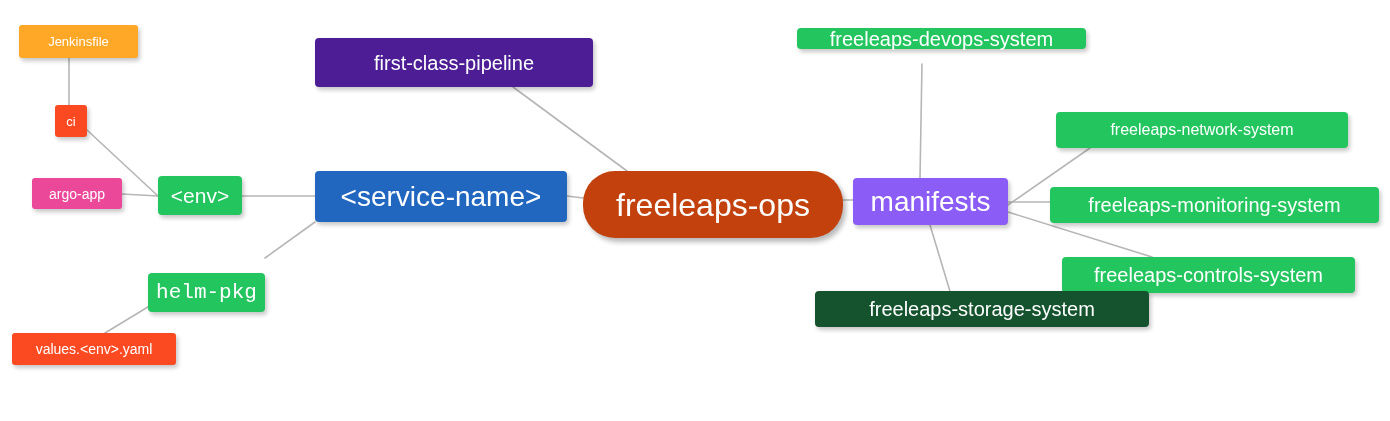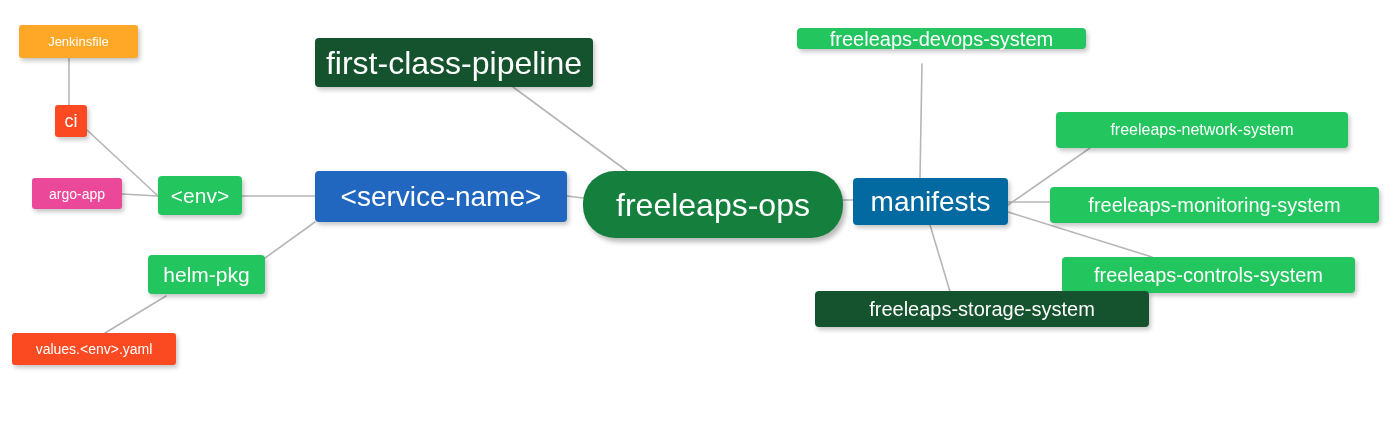--- a/index.html
+++ b/index.html
@@ -66,28 +66,28 @@
       <polyline points="567,196 583,198" fill="none" stroke="#b6b6b6" stroke-width="1.6" stroke-linecap="round"></polyline>
       <polyline points="843,200 853,200" fill="none" stroke="#b6b6b6" stroke-width="1.6" stroke-linecap="round"></polyline>
       <polyline points="920,178 922,64" fill="none" stroke="#b6b6b6" stroke-width="1.6" stroke-linecap="round"></polyline>
       <polyline points="1008,205 1090,148" fill="none" stroke="#b6b6b6" stroke-width="1.6" stroke-linecap="round"></polyline>
       <polyline points="1008,202 1050,202" fill="none" stroke="#b6b6b6" stroke-width="1.6" stroke-linecap="round"></polyline>
       <polyline points="1008,212 1152,257" fill="none" stroke="#b6b6b6" stroke-width="1.6" stroke-linecap="round"></polyline>
       <polyline points="930,225 955,308" fill="none" stroke="#b6b6b6" stroke-width="1.6" stroke-linecap="round"></polyline>
     </svg>
   <div id="node-layer">
       <div class="node tiny" style="left: 19px; top: 25px; width: 119px; height: 33px; background: rgb(255, 167, 38); font-size: 13px;">Jenkinsfile</div>
-      <div class="node tiny" style="left: 55px; top: 105px; width: 32px; height: 32px; background: rgb(251, 74, 34); font-size: 18px;">ci</div>
+      <div class="node tiny" style="left: 55px; top: 105px; width: 32px; height: 32px; background: rgb(251, 74, 34); font-size: 13px;">ci</div>
       <div class="node tiny" style="left: 32px; top: 178px; width: 90px; height: 31px; background: #ec4899; font-size: 14px;">argo-app</div>
       <div class="node tiny" style="left: 12px; top: 333px; width: 164px; height: 32px; background: rgb(251, 74, 34); font-size: 14px;">values.&lt;env&gt;.yaml</div>
-      <div class="node normal" style="left: 148px; top: 255px; width: 117px; height: 39px; background: rgb(34, 197, 94); font-size: 21px;">helm-pkg</div>
+      <div class="node normal" style="left: 148px; top: 273px; width: 117px; height: 39px; background: rgb(34, 197, 94); font-size: 21px; font-family: Liberation Mono, monospace;">helm-pkg</div>
       <div class="node normal" style="left: 158px; top: 176px; width: 84px; height: 39px; background: rgb(34, 197, 94); font-size: 21px;">&lt;env&gt;</div>
-      <div class="node normal" style="left: 315px; top: 38px; width: 278px; height: 49px; background: #14532d; font-size: 32px;">first-class-pipeline</div>
+      <div class="node normal" style="left: 315px; top: 38px; width: 278px; height: 49px; background: #4c1d95; font-size: 20px;">first-class-pipeline</div>
       <div class="node normal" style="left: 315px; top: 171px; width: 252px; height: 51px; background: rgb(33, 103, 192); font-size: 28px;">&lt;service-name&gt;</div>
-      <div class="node root" style="left: 583px; top: 171px; width: 260px; height: 67px; background: #15803d; font-size: 32px; border-radius: 32px;">freeleaps-ops</div>
-      <div class="node normal" style="left: 853px; top: 178px; width: 155px; height: 47px; background: #0369a1; font-size: 28px;">manifests</div>
+      <div class="node root" style="left: 583px; top: 171px; width: 260px; height: 67px; background: #c2410c; font-size: 32px; border-radius: 32px;">freeleaps-ops</div>
+      <div class="node normal" style="left: 853px; top: 178px; width: 155px; height: 47px; background: #8b5cf6; font-size: 28px;">manifests</div>
       <div class="node normal" style="left: 797px; top: 28px; width: 289px; height: 21px; background: rgb(34, 197, 94); font-size: 20px;">freeleaps-devops-system</div>
       <div class="node normal" style="left: 1056px; top: 112px; width: 292px; height: 36px; background: rgb(34, 197, 94); font-size: 16px;">freeleaps-network-system</div>
       <div class="node normal" style="left: 1050px; top: 187px; width: 329px; height: 36px; background: rgb(34, 197, 94); font-size: 20px;">freeleaps-monitoring-system</div>
       <div class="node normal" style="left: 1062px; top: 257px; width: 293px; height: 36px; background: rgb(34, 197, 94); font-size: 20px;">freeleaps-controls-system</div>
       <div class="node normal" style="left: 815px; top: 291px; width: 334px; height: 36px; background: #14532d; font-size: 20px;">freeleaps-storage-system</div>
     </div>
 </div>
 
 </body></html>

